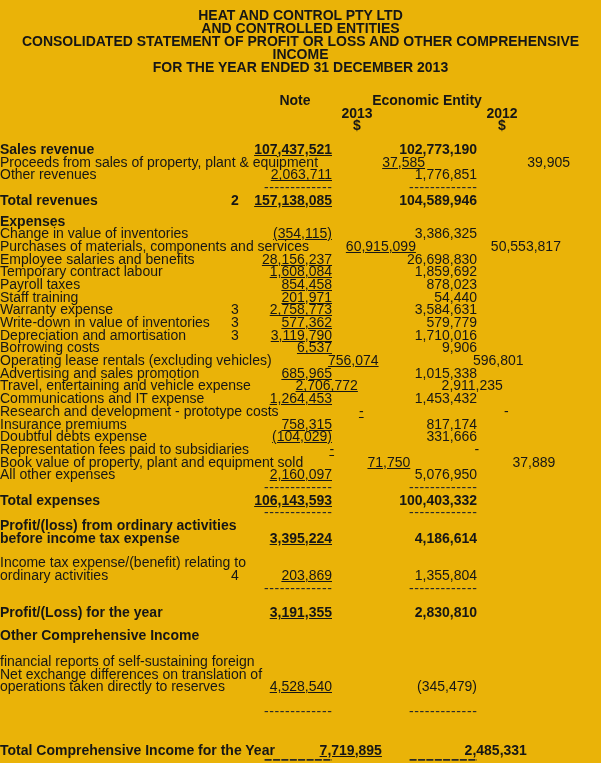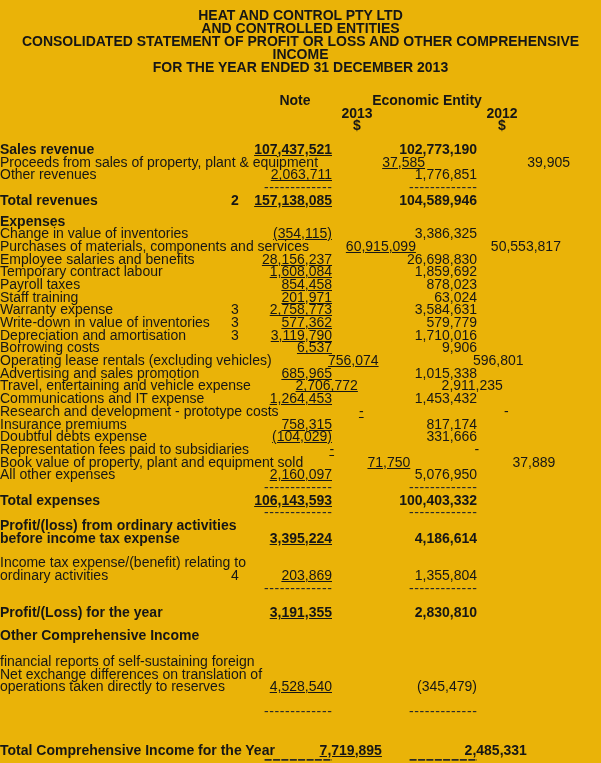--- a/index.html
+++ b/index.html
@@ -141,21 +141,21 @@
       <div class="row">
     <span class="c-label">Payroll taxes</span>
     <span class="c-note"></span>
     <span class="c-v1">854,458</span>
     <span class="c-v2">878,023</span>
   </div>
       <div class="row">
     <span class="c-label">Staff training</span>
     <span class="c-note"></span>
     <span class="c-v1">201,971</span>
-    <span class="c-v2">63,024</span>
+    <span class="c-v2">54,440</span>
   </div>
       <div class="row">
     <span class="c-label">Warranty expense</span>
     <span class="c-note">3</span>
     <span class="c-v1">2,758,773</span>
     <span class="c-v2">3,584,631</span>
   </div>
       <div class="row">
     <span class="c-label">Write-down in value of inventories</span>
     <span class="c-note">3</span>

